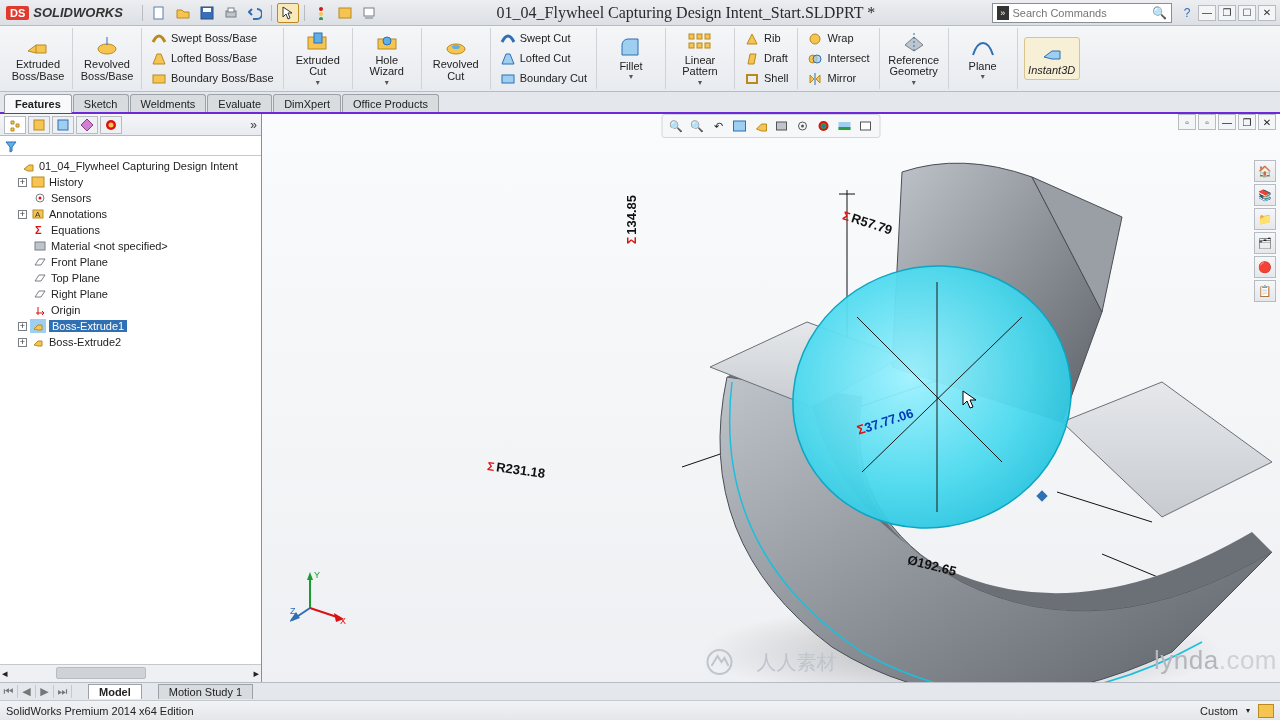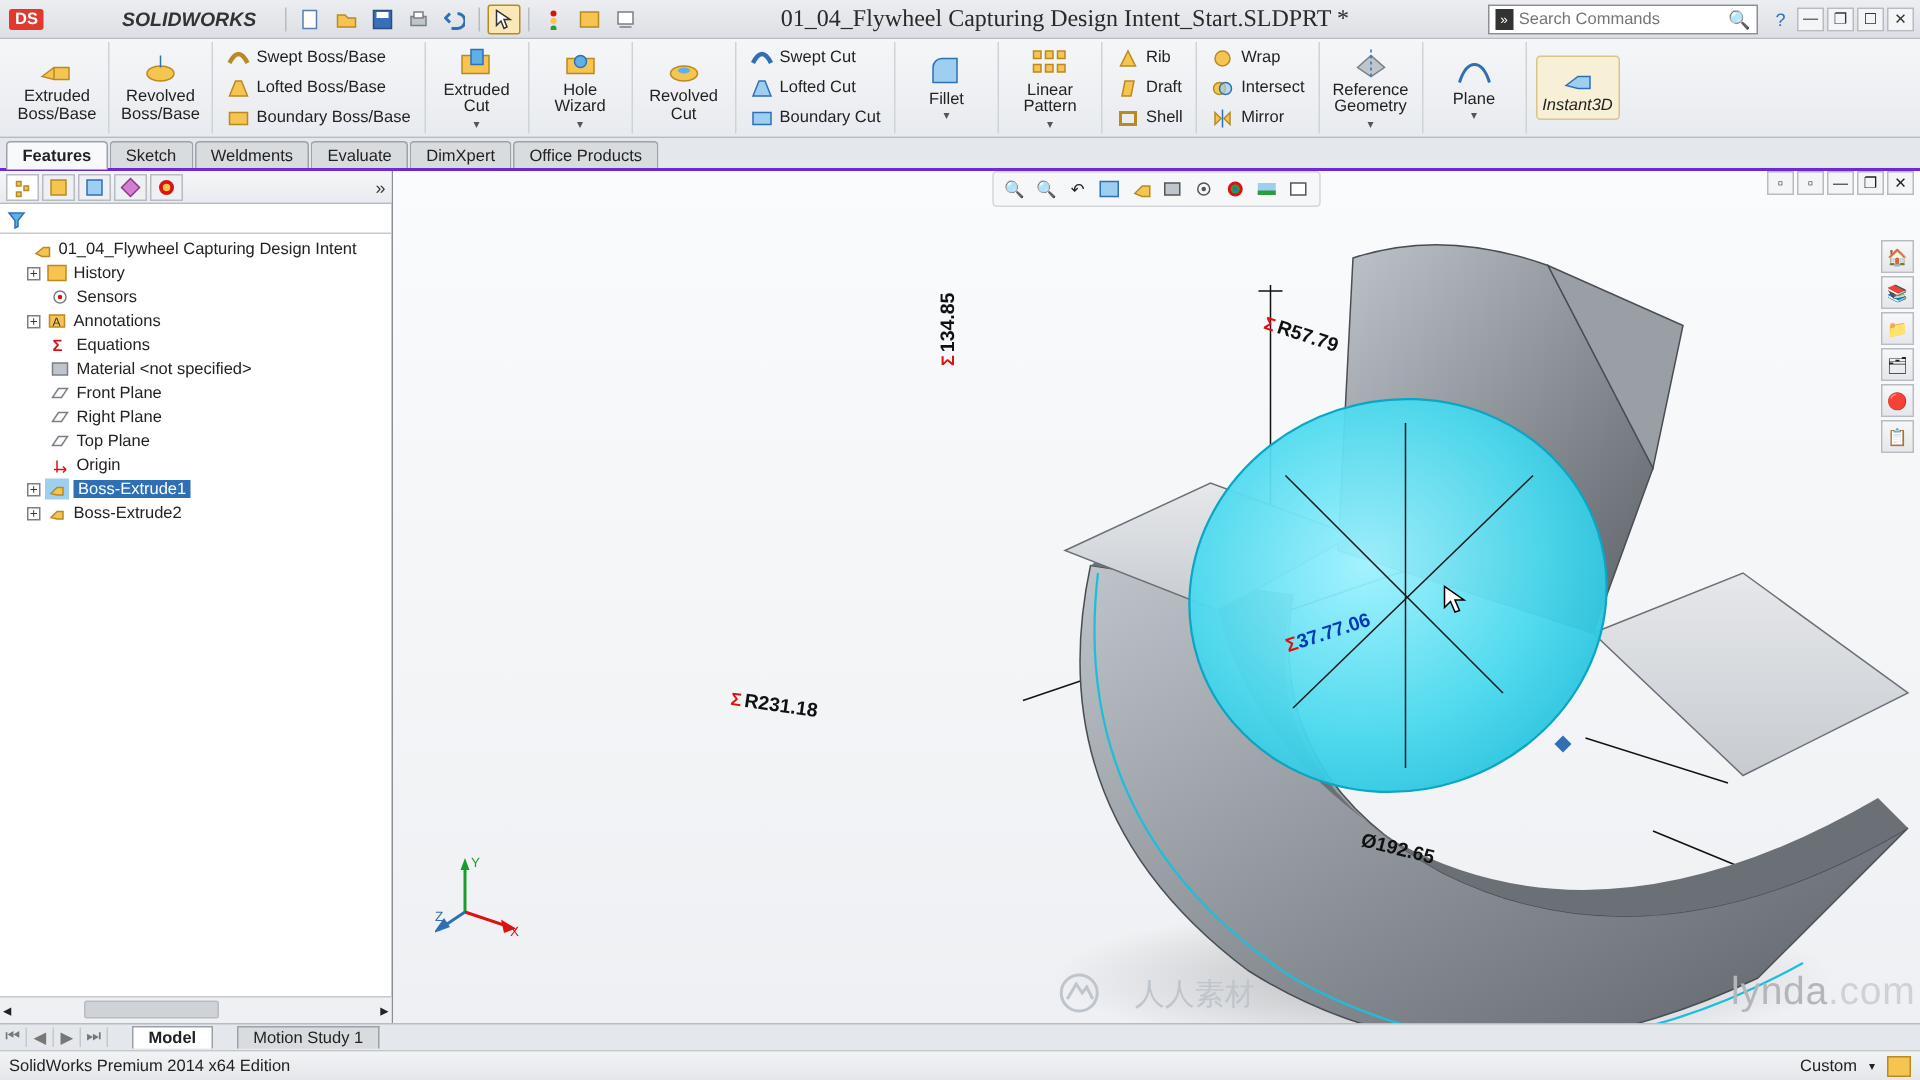--- a/index.html
+++ b/index.html
@@ -1,19 +1,19 @@
 <!DOCTYPE html>
 <html><head>
 <meta charset="utf-8">
 <style>
   * { box-sizing: border-box; margin: 0; padding: 0; font-family: "Segoe UI", Tahoma, sans-serif; }
   body { width: 1280px; height: 720px; overflow: hidden; background: #fff; font-size: 11px; color: #222; position: relative; }
   
   .titlebar { height: 26px; background: linear-gradient(#eceef1,#dcdfe4); display: flex; align-items: center; border-bottom: 1px solid #b7bcc2; }
-  .sw-logo { display: flex; align-items: center; padding: 0 6px; font-weight: bold; font-style: italic; font-size: 13px; color: #333; gap: 48px; }
+  .sw-logo { display: flex; align-items: center; padding: 0 6px; font-weight: bold; font-style: italic; font-size: 13px; color: #333; }
   .sw-logo .ds { font-style: normal; font-size: 11px; background:#e03a2e; color:#fff; padding:1px 4px; margin-right:4px; border-radius:2px;}
   .qat { display: flex; align-items: center; gap: 2px; margin-left: 10px; }
   .qat .sep { width:1px; height:16px; background:#b7bcc2; margin:0 3px;}
   .qat-btn { width: 22px; height: 20px; display:flex; align-items:center; justify-content:center; border-radius:2px; }
   .title-text { flex: 1; text-align: center; font-size: 16px; color: #2a2a2a; font-family: Liberation Serif, serif; }
   .search-box { width: 180px; height: 20px; border:1px solid #8a8f96; background:#fff; display:flex; align-items:center; padding:0 4px; margin-right:4px;}
   .search-box .magnifier{ color:#666; font-size:12px;}
   .search-box input{ border:none; outline:none; width:100%; font-size:11px; color:#888;}
   .winbtns{ display:flex; align-items:center; gap:2px; margin-right:4px;}
   .winbtns span{ width:18px; height:16px; display:flex; align-items:center; justify-content:center; border:1px solid #b7bcc2; background:#f4f5f7; font-size:10px; color:#333;}
@@ -505,30 +505,30 @@
           </span>
           <span class="lbl">Front Plane</span>
         </div>
       <div class="trow d1">
           <span class="sp"></span>
           <span class="ic">
             <svg width="14" height="12">
               <path d="M2 9l4-6h6l-4 6z" fill="none" stroke="#7a7f85"></path>
             </svg>
           </span>
+          <span class="lbl">Top Plane</span>
+        </div>
+      <div class="trow d1">
+          <span class="sp"></span>
+          <span class="ic">
+            <svg width="14" height="12">
+              <path d="M2 9l4-6h6l-4 6z" fill="none" stroke="#7a7f85"></path>
+            </svg>
+          </span>
           <span class="lbl">Right Plane</span>
-        </div>
-      <div class="trow d1">
-          <span class="sp"></span>
-          <span class="ic">
-            <svg width="14" height="12">
-              <path d="M2 9l4-6h6l-4 6z" fill="none" stroke="#7a7f85"></path>
-            </svg>
-          </span>
-          <span class="lbl">Top Plane</span>
         </div>
       <div class="trow d1">
           <span class="sp"></span>
           <span class="ic">
             <svg width="14" height="12">
               <path d="M3 9h8M5 3v8" stroke="#d11"></path>
               <path d="M11 9l-2-2m2 2l-2 2" stroke="#d11"></path>
             </svg>
           </span>
           <span class="lbl">Origin</span>

